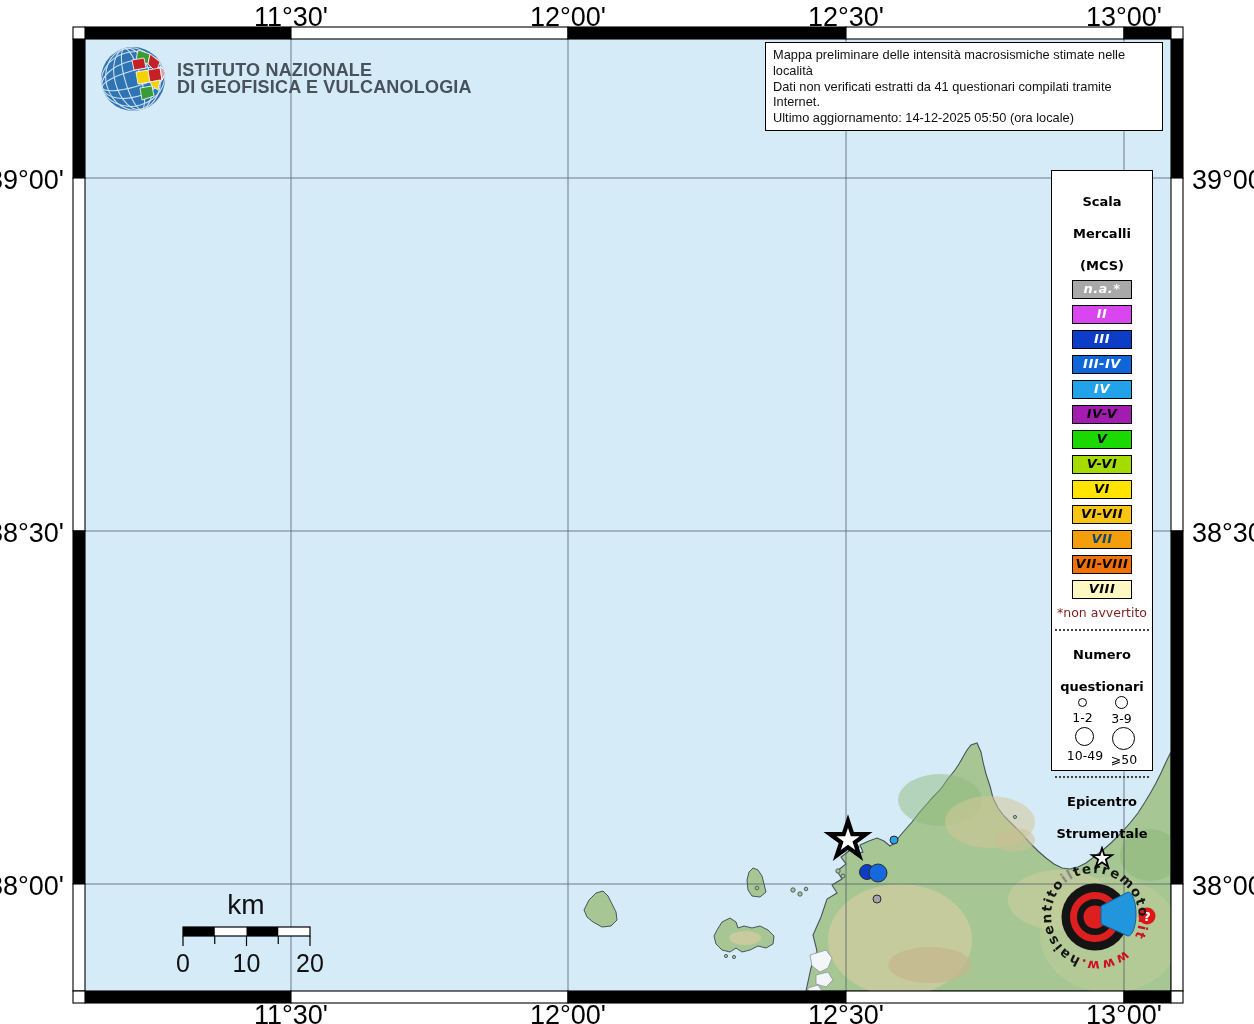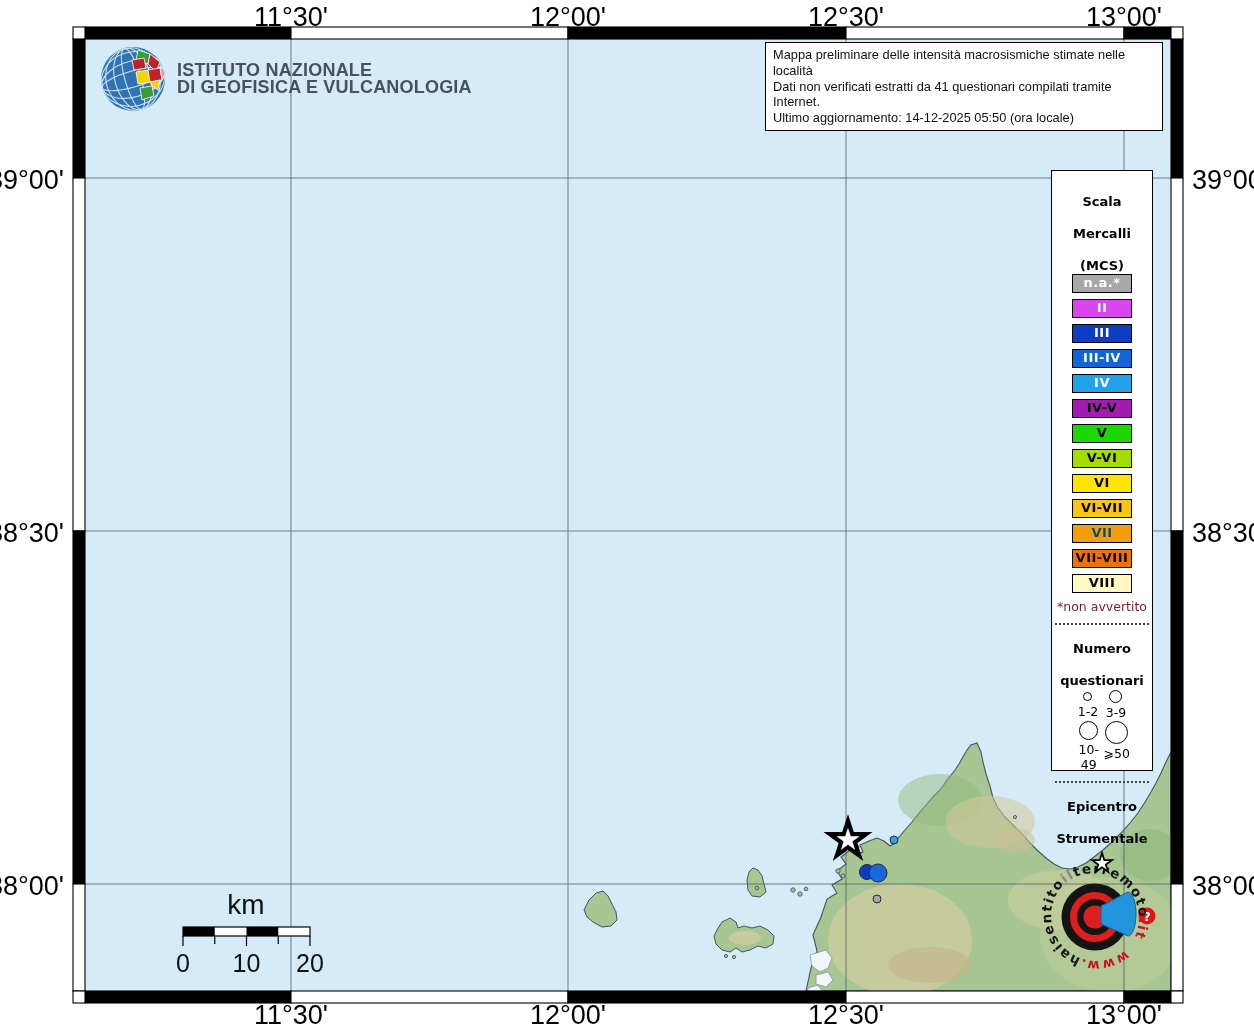--- a/index.html
+++ b/index.html
@@ -16,24 +16,24 @@
   #ingv-text{margin-left:9px;color:#47525a;font-weight:bold;font-size:18px;line-height:17px;
              letter-spacing:.2px;font-family:"Liberation Sans",sans-serif;}
   
   #legend{position:absolute;left:1051px;top:170px;width:102px;height:601px;background:#fff;
           border:1.5px solid #000;box-sizing:border-box;text-align:center;
           font-family:"DejaVu Sans","Liberation Sans",sans-serif;}
   .lg-title{font-weight:bold;font-size:13px;line-height:16px;margin-top:16px;}
   #legend .pad-top{padding-top:7px;}
   .chip{width:58px;height:16.5px;margin:0 auto 6.5px;border:1.6px solid #000;box-sizing:content-box;
         font-weight:bold;font-size:13px;line-height:16.5px;letter-spacing:.5px;}
-  #mcs-chips{}
+  #mcs-chips{margin-top:6px;font-style:italic;}
   .footnote{font-size:12.5px;margin-top:4px;color:#7f1d1d;}
   .divider{border-top:2px dotted #444;margin:9px 3px 7px;}
-  .num-row{display:flex;justify-content:space-around;padding:0 22px;}
+  .num-row{display:flex;justify-content:space-around;padding:0 11px;}
   .num-cell{display:flex;flex-direction:column;align-items:center;}
   .circ-slot{display:flex;align-items:center;justify-content:center;}
   .circ{border:1.6px solid #000;border-radius:50%;background:#fff;}
   .num-label{font-size:12.5px;margin-top:1px;}
   #legend-star{margin-top:4px;}
 </style>
 </head>
 <body>
 
 <div id="stage">

